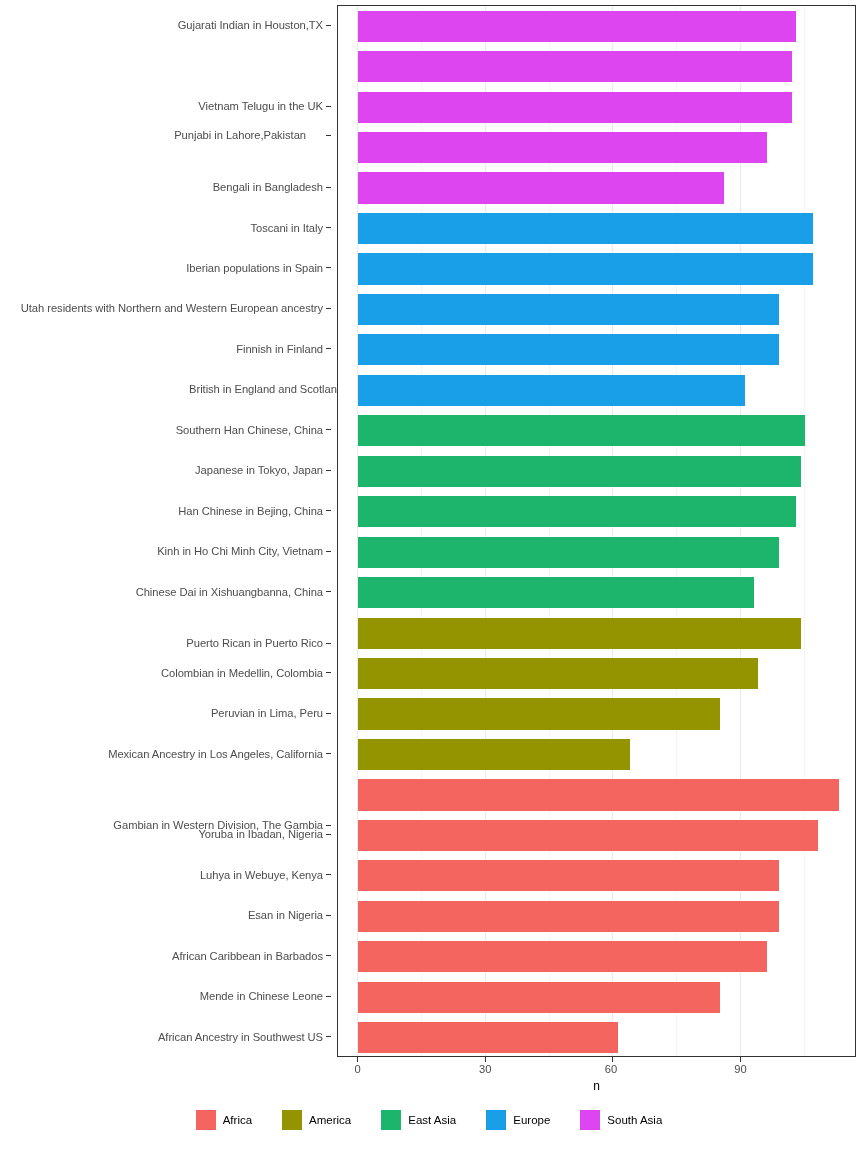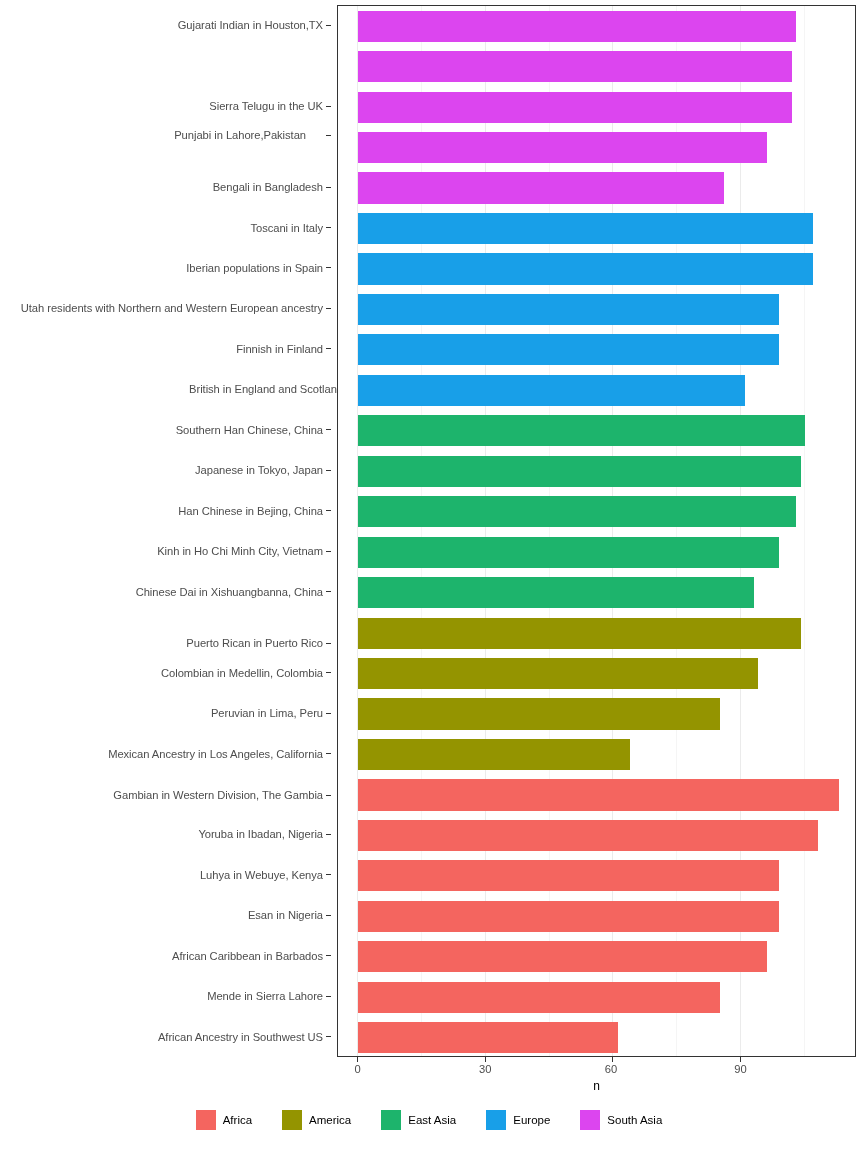--- a/index.html
+++ b/index.html
@@ -161,21 +161,21 @@
 <body>
 
 <div id="chart-root">
 
   <div id="y-axis-labels">
       <div class="y-tick-row" style="top: 0px; height: 40.4615px;">
         <span class="y-tick-label">Gujarati Indian in Houston,TX</span>
         <span class="y-tick-mark"></span>
       </div>
       <div class="y-tick-row" style="top: 80.9231px; height: 40.4615px;">
-        <span class="y-tick-label">Sierra Telugu in the UK</span>
+        <span class="y-tick-label">Vietnam Telugu in the UK</span>
         <span class="y-tick-mark"></span>
       </div>
       <div class="y-tick-row" style="top: 110px; height: 40.4615px; gap: 17px;">
         <span class="y-tick-label">Punjabi in Lahore,Pakistan</span>
         <span class="y-tick-mark"></span>
       </div>
       <div class="y-tick-row" style="top: 161.846px; height: 40.4615px;">
         <span class="y-tick-label">Bengali in Bangladesh</span>
         <span class="y-tick-mark"></span>
       </div>
@@ -228,42 +228,42 @@
         <span class="y-tick-mark"></span>
       </div>
       <div class="y-tick-row" style="top: 687.846px; height: 40.4615px;">
         <span class="y-tick-label">Peruvian in Lima, Peru</span>
         <span class="y-tick-mark"></span>
       </div>
       <div class="y-tick-row" style="top: 728.308px; height: 40.4615px;">
         <span class="y-tick-label">Mexican Ancestry in Los Angeles, California</span>
         <span class="y-tick-mark"></span>
       </div>
-      <div class="y-tick-row" style="top: 770px; height: 40.4615px;">
+      <div class="y-tick-row" style="top: 800px; height: 40.4615px;">
         <span class="y-tick-label">Gambian in Western Division, The Gambia</span>
         <span class="y-tick-mark"></span>
       </div>
       <div class="y-tick-row" style="top: 809.231px; height: 40.4615px;">
         <span class="y-tick-label">Yoruba in Ibadan, Nigeria</span>
         <span class="y-tick-mark"></span>
       </div>
       <div class="y-tick-row" style="top: 849.692px; height: 40.4615px;">
         <span class="y-tick-label">Luhya in Webuye, Kenya</span>
         <span class="y-tick-mark"></span>
       </div>
       <div class="y-tick-row" style="top: 890.154px; height: 40.4615px;">
         <span class="y-tick-label">Esan in Nigeria</span>
         <span class="y-tick-mark"></span>
       </div>
       <div class="y-tick-row" style="top: 930.615px; height: 40.4615px;">
         <span class="y-tick-label">African Caribbean in Barbados</span>
         <span class="y-tick-mark"></span>
       </div>
       <div class="y-tick-row" style="top: 971.077px; height: 40.4615px;">
-        <span class="y-tick-label">Mende in Sierra Lahore</span>
+        <span class="y-tick-label">Mende in Chinese Leone</span>
         <span class="y-tick-mark"></span>
       </div>
       <div class="y-tick-row" style="top: 1011.54px; height: 40.4615px;">
         <span class="y-tick-label">African Ancestry in Southwest US</span>
         <span class="y-tick-mark"></span>
       </div>
     </div>
 
   <div id="panel">
       <div class="gridline-minor" style="left: 82.837px;"></div>

